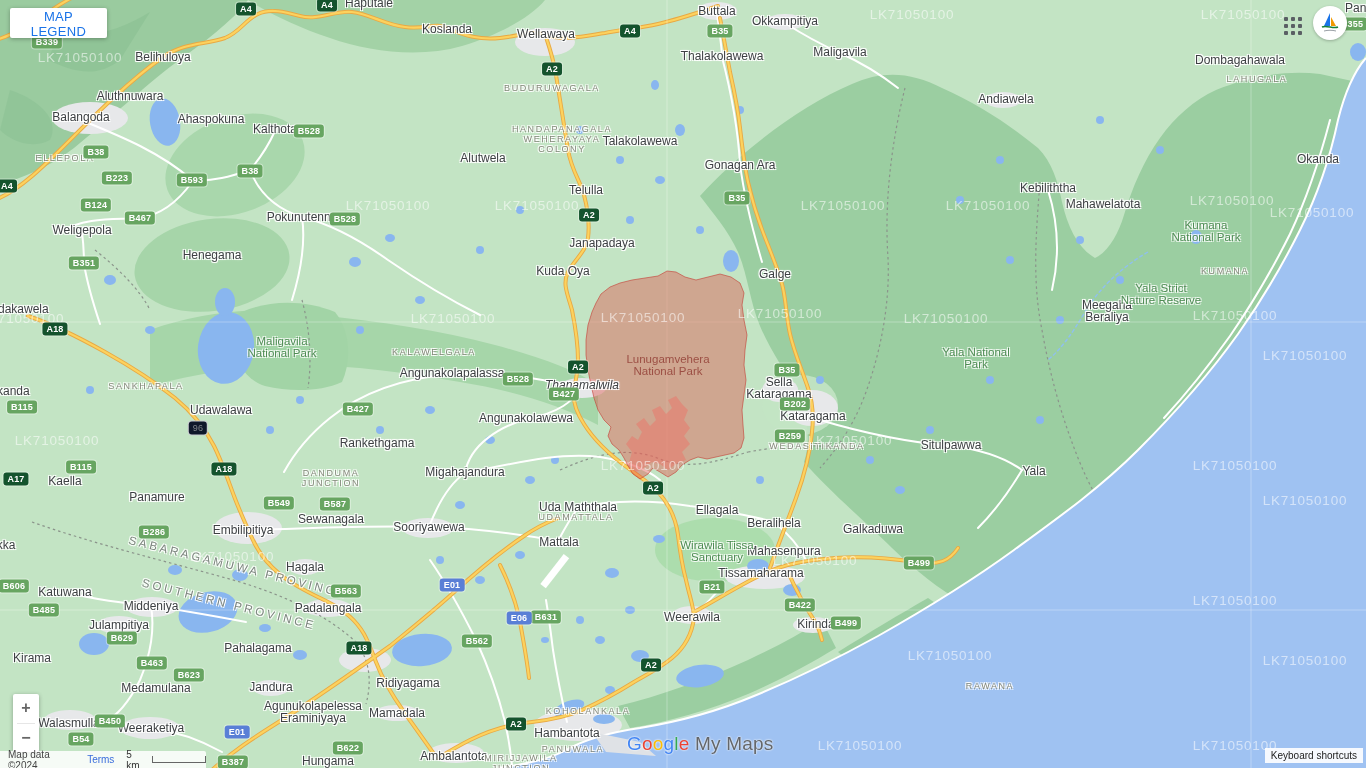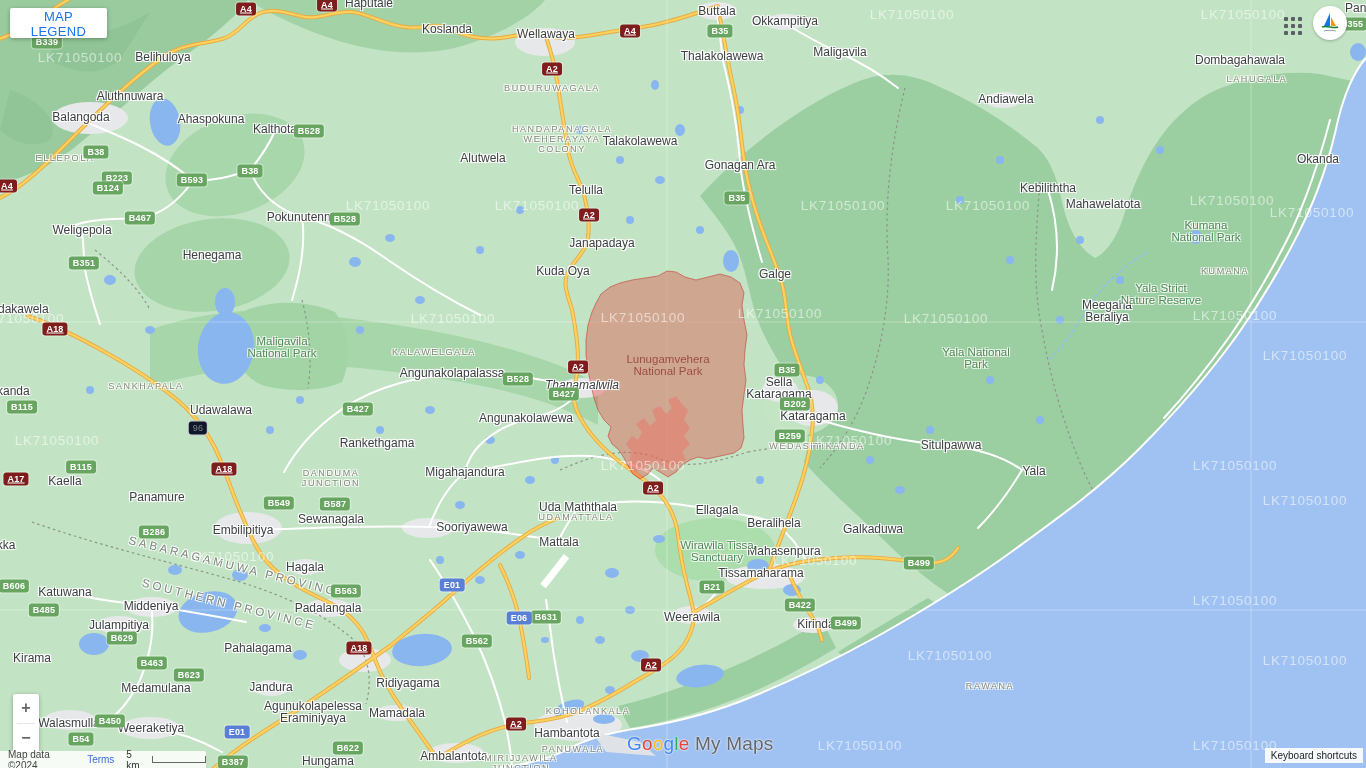--- a/index.html
+++ b/index.html
@@ -17,21 +17,21 @@
     -1px 1px 0 rgba(255,255,255,.9),1px 1px 0 rgba(255,255,255,.9);}
   .province{font-size:11.5px;letter-spacing:3px;color:#7c857e;font-weight:500;}
   .park{font-size:11.5px;font-weight:500;color:#4d8b53;line-height:12px;
     text-shadow:-1px -1px 0 rgba(255,255,255,.75),1px -1px 0 rgba(255,255,255,.75),
     -1px 1px 0 rgba(255,255,255,.75),1px 1px 0 rgba(255,255,255,.75);}
   .park.red{color:#9c4f44;text-shadow:none;}
   .wm{font-size:13.5px;letter-spacing:.8px;color:rgba(255,255,255,.55);text-shadow:none;}
   .badge{position:absolute;transform:translate(-50%,-50%);font-size:9px;font-weight:bold;
     color:#fff;padding:1px 4px 2px 4px;border-radius:3px;letter-spacing:.2px;line-height:10px;
     box-shadow:0 0 0 1px rgba(255,255,255,.4);}
-  .b-a{background:#7f1d1d;text-decoration:underline;}
+  .b-a{background:#14532d;}
   .b-b{background:#67a561;}
   .b-e{background:#5a7fd6;}
   .b-plain{background:#0f172a;color:#80858a;box-shadow:0 0 0 1px #c9ccd0;font-weight:normal;}
   .map-legend{position:absolute;left:10px;top:8px;width:97px;height:30px;background:#fff;
     border:none;border-radius:2px;box-shadow:0 1px 4px rgba(0,0,0,.3);color:#1a73e8;
     font-family:"Liberation Sans",sans-serif;font-size:13px;font-weight:500;letter-spacing:.3px;cursor:pointer;}
   .apps-grid{position:absolute;left:1284px;top:17px;width:20px;height:20px;display:grid;
     grid-template-columns:repeat(3,4px);grid-template-rows:repeat(3,4px);gap:3px;cursor:pointer;}
   .apps-grid i{background:#5a5f64;border-radius:1px;}
   .owner-logo{position:absolute;left:1313px;top:6px;width:34px;height:34px;border-radius:50%;
@@ -374,21 +374,21 @@
       </div>
       <div class="lbl town" style="left: 526px; top: 418px;">
         <div>Angunakolawewa</div>
       </div>
       <div class="lbl town" style="left: 582px; top: 385px; font-style: italic;">
         <div>Thanamalwila</div>
       </div>
       <div class="lbl town" style="left: 465px; top: 472px;">
         <div>Migahajandura</div>
       </div>
-      <div class="lbl town" style="left: 429px; top: 527px; margin-left: 43px;">
+      <div class="lbl town" style="left: 429px; top: 527px;">
         <div>Sooriyawewa</div>
       </div>
       <div class="lbl town" style="left: 559px; top: 542px;">
         <div>Mattala</div>
       </div>
       <div class="lbl town" style="left: 578px; top: 507px;">
         <div>Uda Maththala</div>
       </div>
       <div class="lbl town" style="left: 717px; top: 510px;">
         <div>Ellagala</div>
@@ -657,21 +657,21 @@
       <span class="badge b-a" style="left: 359px; top: 648px;">A18</span>
       <span class="badge b-a" style="left: 16px; top: 479px;">A17</span>
       <span class="badge b-b" style="left: 47px; top: 42px;">B339</span>
       <span class="badge b-b" style="left: 309px; top: 131px;">B528</span>
       <span class="badge b-b" style="left: 345px; top: 219px;">B528</span>
       <span class="badge b-b" style="left: 518px; top: 379px;">B528</span>
       <span class="badge b-b" style="left: 96px; top: 152px;">B38</span>
       <span class="badge b-b" style="left: 250px; top: 171px;">B38</span>
       <span class="badge b-b" style="left: 117px; top: 178px;">B223</span>
       <span class="badge b-b" style="left: 192px; top: 180px;">B593</span>
-      <span class="badge b-b" style="left: 96px; top: 188px; margin-left: 12px;">B124</span>
+      <span class="badge b-b" style="left: 96px; top: 205px;">B124</span>
       <span class="badge b-b" style="left: 140px; top: 218px;">B467</span>
       <span class="badge b-b" style="left: 84px; top: 263px;">B351</span>
       <span class="badge b-b" style="left: 22px; top: 407px;">B115</span>
       <span class="badge b-b" style="left: 81px; top: 467px;">B115</span>
       <span class="badge b-b" style="left: 279px; top: 503px;">B549</span>
       <span class="badge b-b" style="left: 335px; top: 504px;">B587</span>
       <span class="badge b-b" style="left: 154px; top: 532px;">B286</span>
       <span class="badge b-b" style="left: 14px; top: 586px;">B606</span>
       <span class="badge b-b" style="left: 44px; top: 610px;">B485</span>
       <span class="badge b-b" style="left: 122px; top: 638px;">B629</span>

